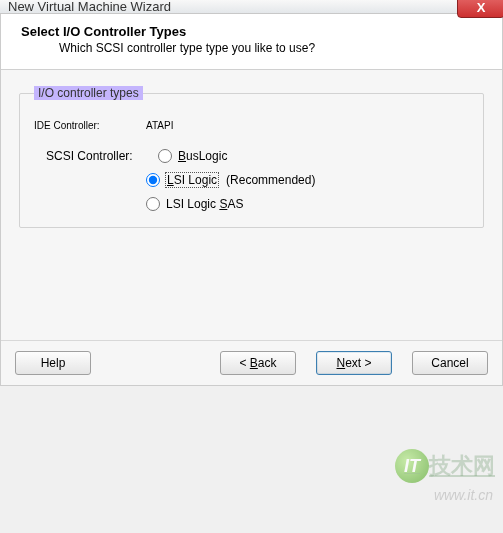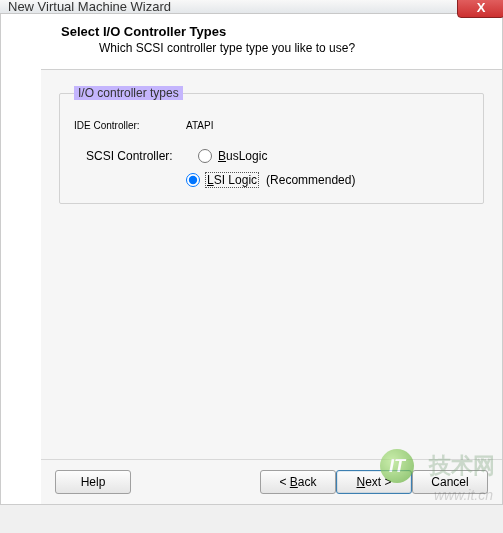--- a/index.html
+++ b/index.html
@@ -38,27 +38,26 @@
     border-radius: 0 0 4px 4px;
     display: flex;
     align-items: center;
     justify-content: center;
     color: #fff;
     font-weight: bold;
     font-size: 13px;
     cursor: pointer;
   }
   .window-body {
-    height: 491px;
+    height: 372px;
     background: #fff;
     border: 1px solid #ccc;
     border-top: none;
     display: flex;
     flex-direction: column;
-    padding-left: 40px;
   }
   .header {
     background: #fff;
     padding: 10px 20px 14px 20px;
     border-bottom: 1px solid #d0d0d0;
   }
   .header-title {
     font-weight: bold;
     font-size: 13px;
     color: #000;
@@ -123,21 +122,21 @@
   .under { text-decoration: underline; }
   .rec {
     margin-left: 8px;
     color: #000;
   }
   .footer {
     border-top: 1px solid #d8d8d8;
     padding: 10px 14px;
     display: flex;
     align-items: center;
-    gap: 0;
+    gap: 20px;
     background: #f6f6f6;
   }
   .footer-spacer { flex: 1; }
   button.win-btn {
     min-width: 76px;
     height: 24px;
     font-size: 12px;
     font-family: inherit;
     background: linear-gradient(to bottom, #fdfdfd, #e5e5e5);
     border: 1px solid #a0a0a0;
@@ -153,21 +152,22 @@
   .watermark {
     position: absolute;
     right: 8px;
     bottom: 50px;
     font-size: 22px;
     color: rgba(120,160,120,0.35);
     font-weight: bold;
     pointer-events: none;
     display: flex;
     align-items: center;
-    gap: 15px;
+    gap: 0;
+    text-decoration: underline;
   }
   .watermark .circle {
     width: 34px;
     height: 34px;
     border-radius: 50%;
     background: radial-gradient(circle at 35% 35%, #b6e88a, #5aa832);
     display:flex;align-items:center;justify-content:center;
     color:#fff;font-size:18px;font-style:italic;font-weight:bold;
     opacity:0.7;
   }
@@ -208,20 +208,24 @@
         <input type="radio" name="scsi" style="">
         <label><span></span><span class="under">B</span><span>usLogic</span></label>
       </div>
 
       <div class="radio-row">
         <input type="radio" name="scsi" checked="" style="">
         <label><span class="radio-dotted"><span></span><span class="under">L</span><span>SI Logic</span></span></label>
         <span class="rec">(Recommended)</span>
       </div>
 
+      <div class="radio-row">
+        <input type="radio" name="scsi" style="">
+        <label><span>LSI Logic </span><span class="under">S</span><span>AS</span></label>
+      </div>
 
     </fieldset>
   </div>
 
   <div class="footer">
     <button class="win-btn">Help</button>
     <div class="footer-spacer"></div>
     <button class="win-btn"><span>&lt; </span><span class="under">B</span><span>ack</span></button>
     <button class="win-btn default"><span class="under">N</span><span>ext &gt;</span></button>
     <button class="win-btn">Cancel</button>

